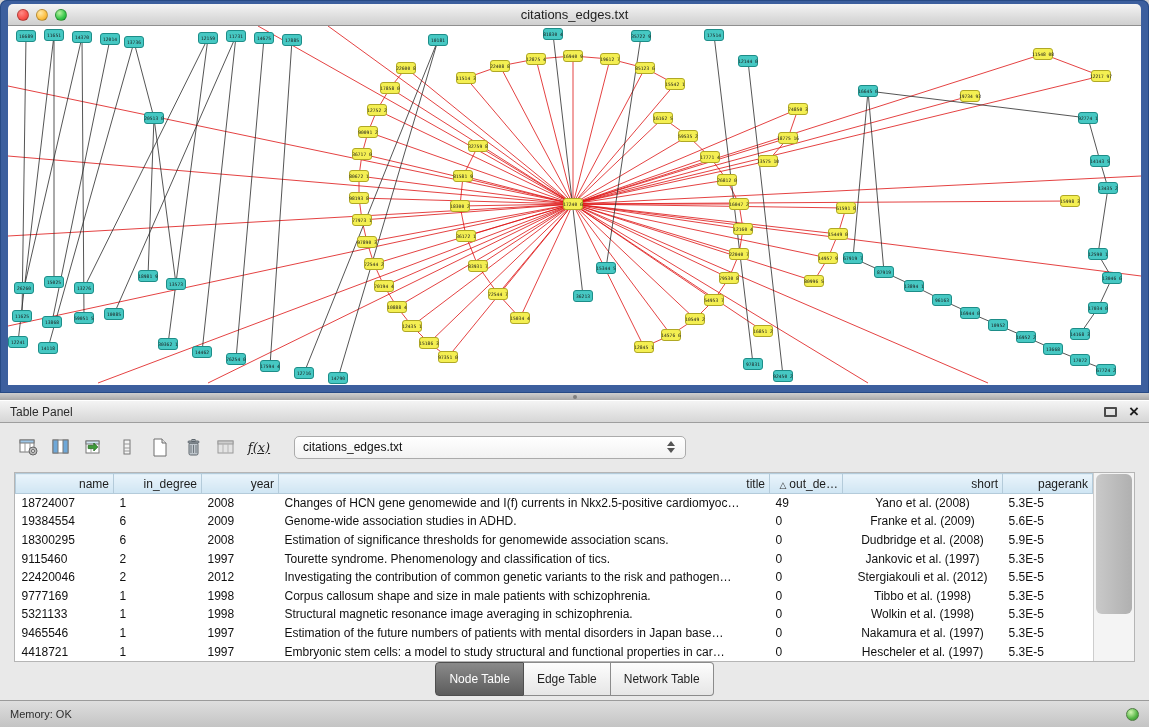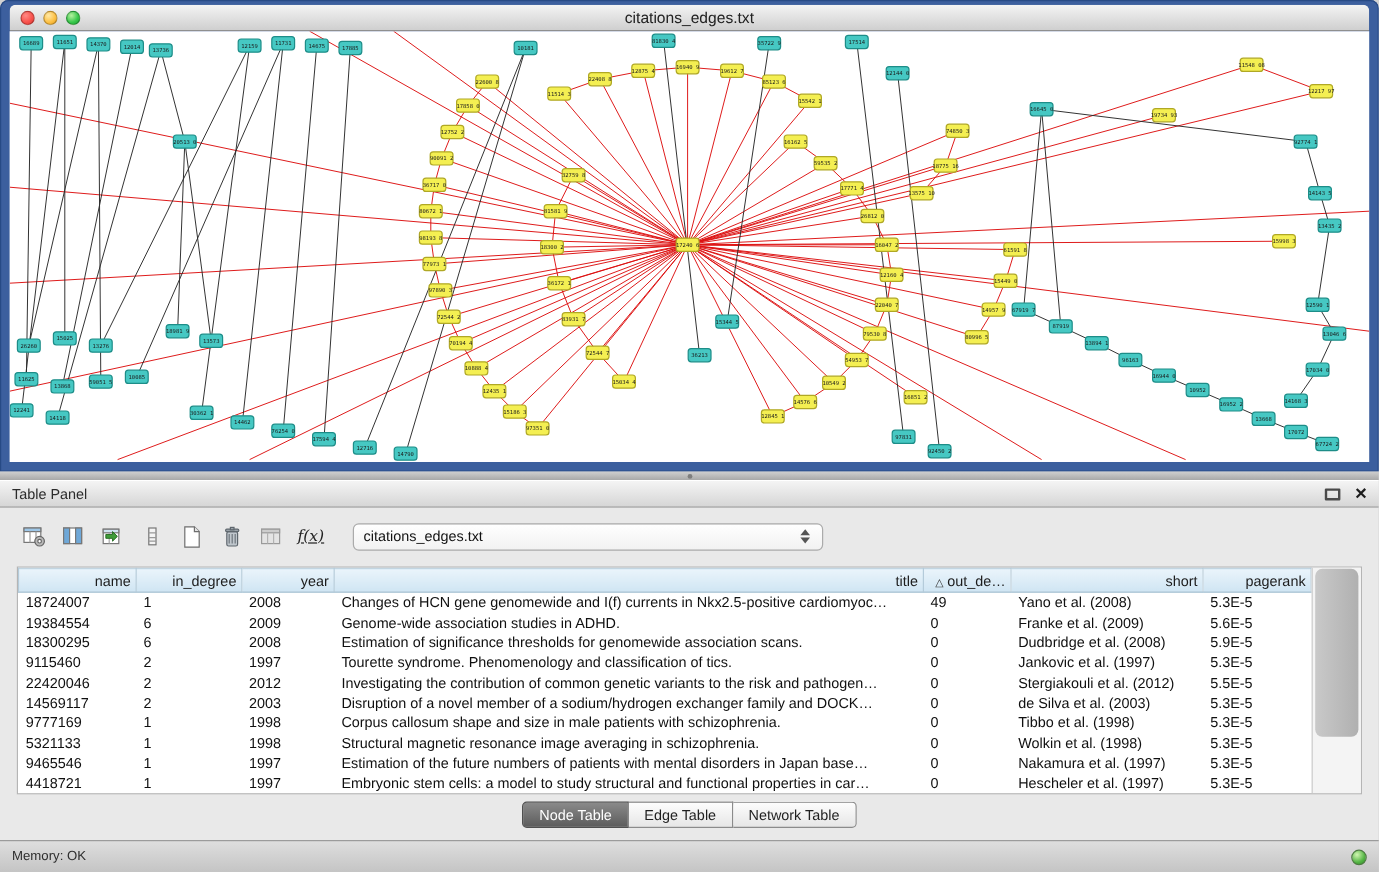--- a/index.html
+++ b/index.html
@@ -97,33 +97,33 @@
   table.data th {
     background:linear-gradient(#eaf4fb,#cfe5f3);
     border:1px solid #b4cbda;
     height:20px; font-weight:normal; font-size:12px; color:#1c1c1c;
     overflow:hidden; white-space:nowrap; text-align:right; padding:0 4px;
   }
   table.data td {
     height:16px; padding:0 6px; font-size:12px; color:#101010;
     white-space:nowrap; overflow:hidden; text-overflow:ellipsis;
   }
-  td.col-short { }
+  td.col-short { text-align:center; }
   .sort-tri { font-size:9px; margin-right:3px; color:#333; }
   .vscroll {
     flex:1; background:#f4f4f4; border-left:1px solid #cdcdcd; position:relative; min-width:14px;
   }
   .vscroll .thumb {
     position:absolute; top:1px; left:2px; right:2px; height:140px;
     border-radius:6px; background:linear-gradient(90deg,#c9c9c9,#b0b0b0);
   }
 
   .tabs-row { flex:0 0 34px; display:flex; align-items:center; justify-content:center; }
   .segment {
-    height:22px; padding:0 13px; font-size:12px;
+    height:34px; padding:0 13px; font-size:12px;
     display:flex; align-items:center;
     border:1px solid #8b8b8b; border-left:none;
     background:linear-gradient(#fdfdfd,#e6e6e6); color:#1f1f1f;
     cursor:default;
   }
   .segment:first-child { border-left:1px solid #8b8b8b; border-radius:4px 0 0 4px; }
   .segment:last-child { border-radius:0 4px 4px 0; }
   .segment.active {
     background:linear-gradient(#8a8a8a,#5c5c5c); color:#fff;
     border-color:#4f4f4f;
@@ -901,29 +901,20 @@
             <tr>
               <td>22420046</td>
               <td>2</td>
               <td>2012</td>
               <td>Investigating the contribution of common genetic variants to the risk and pathogen…</td>
               <td>0</td>
               <td class="col-short">Stergiakouli et al. (2012)</td>
               <td>5.5E-5</td>
             </tr>
             <tr>
-              <td>14569117</td>
-              <td>2</td>
-              <td>2003</td>
-              <td>Disruption of a novel member of a sodium/hydrogen exchanger family and DOCK…</td>
-              <td>0</td>
-              <td class="col-short">de Silva et al. (2003)</td>
-              <td>5.3E-5</td>
-            </tr>
-            <tr>
               <td>9777169</td>
               <td>1</td>
               <td>1998</td>
               <td>Corpus callosum shape and size in male patients with schizophrenia.</td>
               <td>0</td>
               <td class="col-short">Tibbo et al. (1998)</td>
               <td>5.3E-5</td>
             </tr>
             <tr>
               <td>5321133</td>

